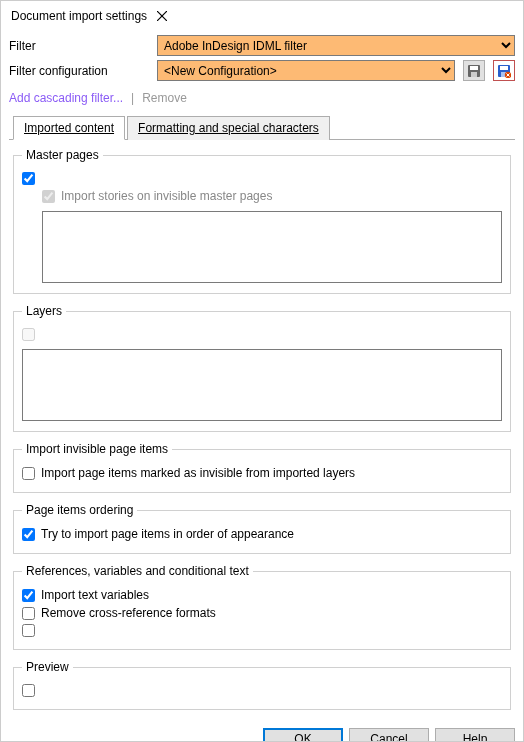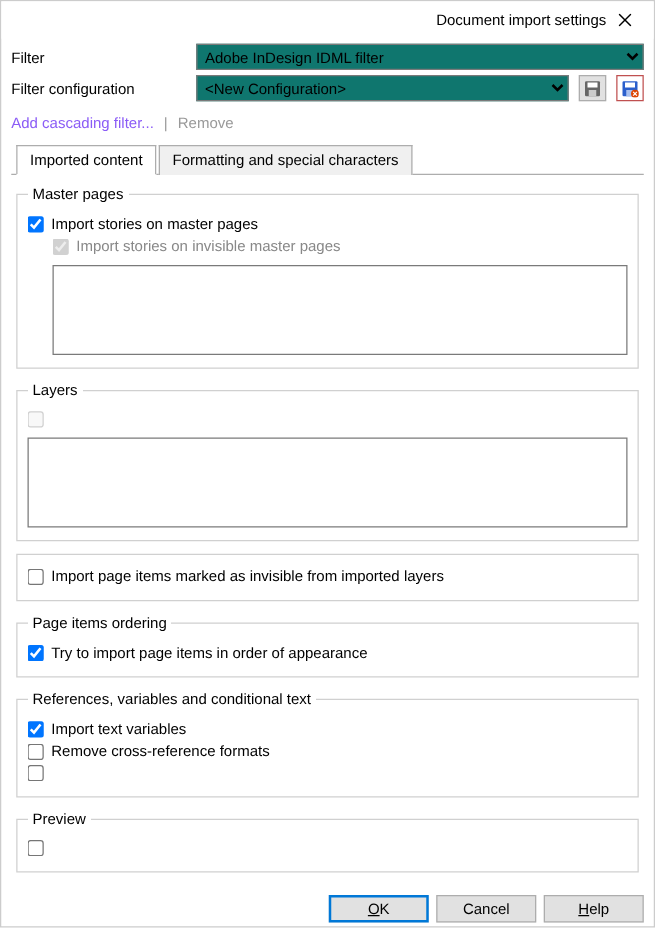--- a/index.html
+++ b/index.html
@@ -9,21 +9,21 @@
     background: #fff;
     color: #000;
     width: 524px;
     height: 742px;
     overflow: hidden;
     border: 1px solid #ccc;
   }
   .titlebar {
     display: flex;
     align-items: center;
-    justify-content: flex-end;
+    justify-content: flex-start;
     height: 30px;
     padding: 0 8px 0 10px;
     background: #fff;
   }
   .titlebar span { font-size: 12px; }
   .close-btn {
     width: 30px; height: 24px;
     display: flex; align-items: center; justify-content: center;
     cursor: pointer;
   }
@@ -37,21 +37,21 @@
   }
   .row-label {
     width: 140px;
     flex-shrink: 0;
   }
   select {
     font-family: inherit;
     font-size: 12px;
     height: 21px;
     border: 1px solid #7a7a7a;
-    background: #0f766e;
+    background: #fdba74;
     padding: 0 2px;
   }
   .filter-select { flex: 1; }
   .config-select { flex: 1; }
   .icon-btn {
     width: 22px; height: 21px;
     border: 1px solid #adadad;
     background: #e1e1e1;
     display: flex;
     align-items: center;
@@ -76,20 +76,21 @@
   }
   .tab {
     padding: 4px 10px;
     border: 1px solid #adadad;
     border-bottom: none;
     background: #f0f0f0;
     margin-right: 2px;
     position: relative;
     top: 1px;
     cursor: pointer;
+    text-decoration: underline;
   }
   .tab.active {
     background: #fff;
     border-bottom: 1px solid #fff;
   }
   .tab-panel { padding: 8px 4px 0 4px; }
   fieldset {
     border: 1px solid #d0d0d0;
     margin-bottom: 10px;
     padding: 8px 8px 10px 8px;
@@ -193,38 +194,38 @@
     <div class="tab active"><span>Imported content</span></div>
     <div class="tab"><span>Formatting and special characters</span></div>
   </div>
 
   <div class="tab-panel">
 
     <fieldset>
       <legend>Master pages</legend>
       <div class="chk-row">
         <input type="checkbox" checked="" style="">
-        <span>Import stories on master pages</span>
       </div>
       <div class="chk-row indent chk-disabled">
         <input type="checkbox" checked="" disabled="" style="">
         <span>Import stories on invisible master pages</span>
       </div>
       <div class="list-box smallind"></div>
     </fieldset>
 
     <fieldset>
       <legend>Layers</legend>
       <div class="chk-row chk-disabled">
         <input type="checkbox" disabled="" style="">
       </div>
       <div class="list-box"></div>
     </fieldset>
 
     <fieldset>
+      <legend>Import invisible page items</legend>
       <div class="chk-row">
         <input type="checkbox" style="">
         <span>Import page items marked as invisible from imported layers</span>
       </div>
     </fieldset>
 
     <fieldset>
       <legend>Page items ordering</legend>
       <div class="chk-row">
         <input type="checkbox" checked="" style="">

